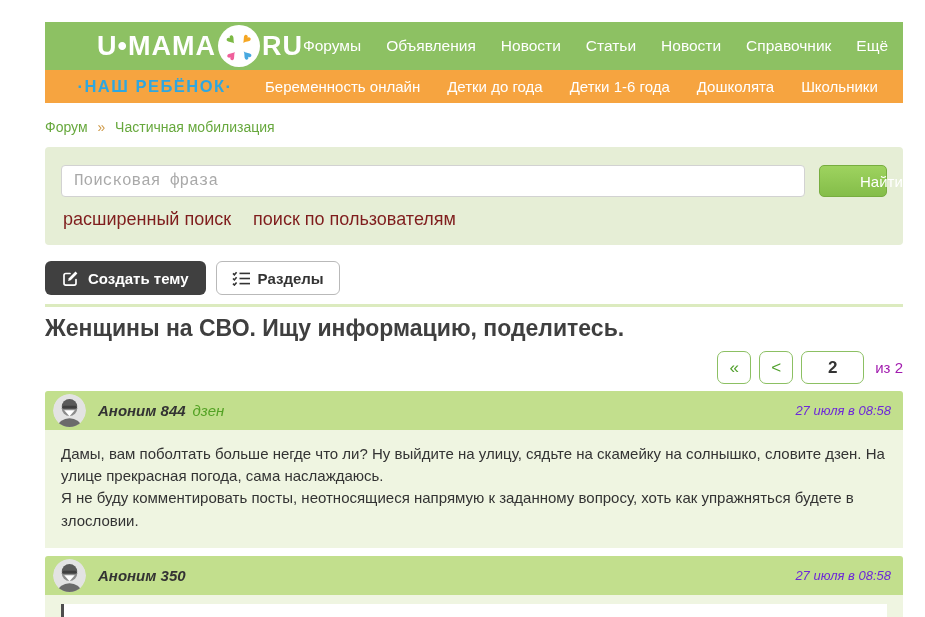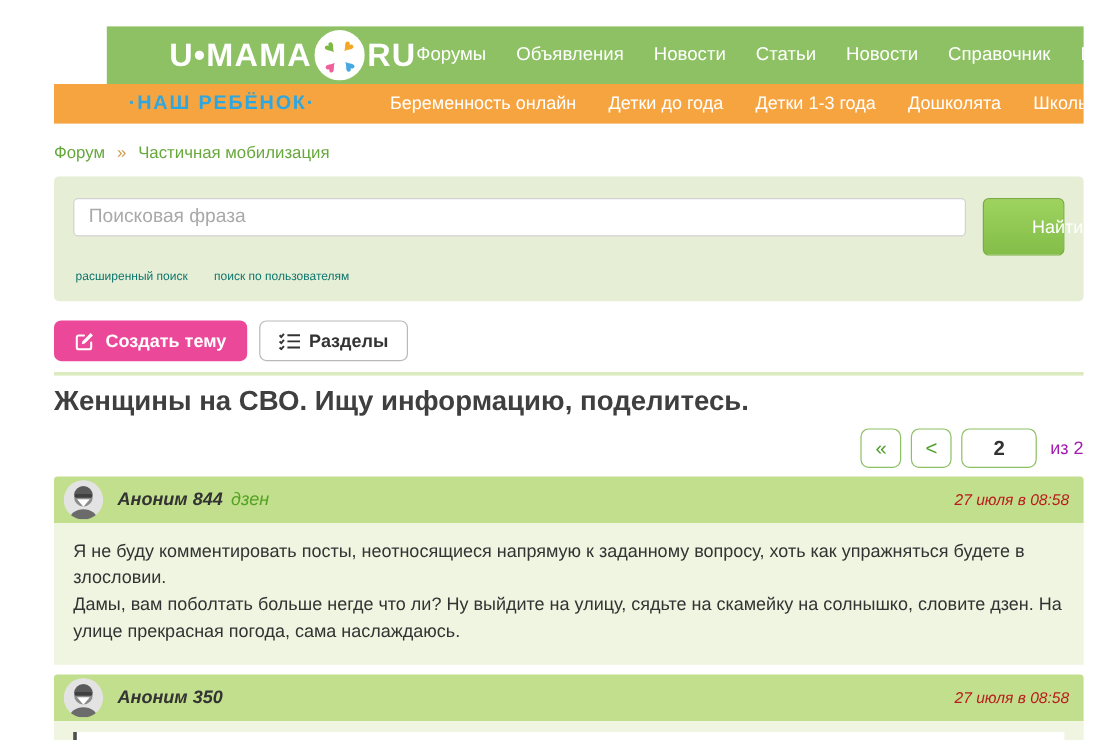--- a/index.html
+++ b/index.html
@@ -2,57 +2,57 @@
 <html><head>
 <meta charset="utf-8">
 <style>
   * { box-sizing: border-box; margin: 0; padding: 0; }
   html, body { width: 925px; height: 617px; overflow: hidden; background: #fff;
     font-family: "Liberation Sans", sans-serif; }
   .page { margin-left: 45px; width: 858px; }
 
   
   .topbar { margin-top: 22px; height: 48px; background: #8dc163; display: flex;
-    align-items: center; margin-left: 44px; }
+    align-items: center; }
   .logo { display: flex; align-items: center; padding-left: 52px; color: #fff;
     font-weight: bold; font-size: 27px; letter-spacing: 1px; cursor: pointer; }
   .logo svg { margin: 0 2px; }
   .main-nav { margin-left: auto; padding-right: 26px; display: flex; gap: 25px;
     font-size: 15.5px; color: #fff; white-space: nowrap; }
   .main-nav span, .sub-nav span { cursor: pointer; }
   .nav-more { display: inline-flex; align-items: center; gap: 18px; }
 
   
   .subbar { height: 33px; background: #f6a440; display: flex; align-items: center;
     overflow: hidden; color: #fff; font-size: 15px; }
-  .sub-brand { width: 280px; text-align: center; color: #2ea7e0; font-weight: bold;
+  .sub-brand { width: 220px; text-align: center; color: #2ea7e0; font-weight: bold;
     font-size: 16.5px; letter-spacing: 1.5px; cursor: pointer; flex: none; }
   .sub-nav { display: flex; gap: 27px; white-space: nowrap; }
 
   .breadcrumb { margin-top: 16px; font-size: 14px; color: #67a83d; }
   .breadcrumb .bc-link { cursor: pointer; }
   .bc-sep { color: #cf9b4a; margin: 0 6px; }
 
   
   .search-panel { margin-top: 12px; background: #e6eed6; border-radius: 4px;
     padding: 18px 16px 15px; }
   .search-row { display: flex; }
   .search-input { flex: 1; height: 32px; border: 1px solid #d2d2d2; border-radius: 4px;
-    padding: 0 12px; font-size: 16px; color: #333; font-family: Liberation Sans, sans-serif; outline: none; }
+    padding: 0 12px; font-size: 16px; color: #333; font-family: Liberation Mono, monospace; outline: none; }
   .search-input::placeholder { color: #a9a9a9; }
-  .find-btn { margin-left: 14px; width: 68px; height: 48px;
+  .find-btn { margin-left: 14px; width: 68px; height: 32px;
     background: linear-gradient(#9ed35f, #84bd49); border: 1px solid #77ad3f;
     border-radius: 5px; color: #fff; font-size: 15px; font-family: inherit; cursor: pointer; padding-left: 40px; }
-  .search-links { margin-top: 12px; display: flex; gap: 22px; font-size: 10px;
-    color: #0f766e; padding-left: 2px; }
+  .search-links { margin-top: 12px; display: flex; gap: 22px; font-size: 18px;
+    color: #7f1d1d; padding-left: 2px; }
   .search-links span { cursor: pointer; }
 
   
   .toolbar { margin-top: 16px; display: flex; gap: 10px; }
-  .btn-create { background: #ec4899; border: none; color: #fff; font-weight: bold;
+  .btn-create { background: #404040; border: none; color: #fff; font-weight: bold;
     font-size: 15px; height: 34px; padding: 0 17px; border-radius: 6px; display: flex;
     align-items: center; gap: 9px; font-family: inherit; cursor: pointer; }
   .btn-sections { background: #fff; border: 1px solid #b9b9b9; color: #333;
     font-weight: bold; font-size: 15px; height: 34px; padding: 0 15px; border-radius: 6px;
     display: flex; align-items: center; gap: 7px; font-family: inherit; cursor: pointer; }
 
   .separator { margin-top: 9px; height: 3px; background: #dcebbf; }
   .topic-title { margin: 8px 0 9px; font-size: 23px; color: #3f3f3f; font-weight: bold; }
 
   
@@ -67,21 +67,21 @@
   .pg-of { color: #a21caf; font-size: 15px; margin-left: 3px; }
 
   
   .post { margin-top: 6px; }
   .post + .post { margin-top: 8px; }
   .post-header { background: #c2df8d; height: 39px; display: flex; align-items: center;
     padding: 0 12px 0 8px; border-radius: 3px 3px 0 0; font-style: italic; }
   .avatar { width: 33px; height: 33px; border-radius: 50%; overflow: hidden; flex: none; }
   .post-author { margin-left: 12px; font-weight: bold; font-size: 15px; color: #333; }
   .post-badge { margin-left: 7px; color: #53a224; font-size: 15px; cursor: pointer; }
-  .post-date { margin-left: auto; color: #b91c1c; font-size: 13px; }
+  .post-date { margin-left: auto; color: #6d28d9; font-size: 13px; }
   .post-body { background: #eff5e1; padding: 13px 16px 16px; font-size: 15px; color: #333;
     line-height: 1.48; }
   .post-body p { margin: 0; }
   .post-body-quote { background: #eff5e1; padding: 9px 16px 24px; }
   .quote { background: #fff; border-left: 3px solid #4e4e4e; padding: 13px 14px;
     font-size: 15px; color: #333; }
   .quote-author { font-weight: bold; }
   .quote-text { margin-left: 5px; }
 </style>
 </head>
@@ -115,21 +115,21 @@
         </svg>
       </span>
     </nav>
   </div>
 
   <div class="subbar">
     <span class="sub-brand">·НАШ РЕБЁНОК·</span>
     <nav class="sub-nav">
       <span>Беременность онлайн</span>
       <span>Детки до года</span>
-      <span>Детки 1-3 года</span>
+      <span>Детки 1-6 года</span>
       <span>Дошколята</span>
       <span>Школьники</span>
 
     </nav>
   </div>
 
   <div class="breadcrumb">
     <span class="bc-link">Форум</span>
     <span class="bc-sep">»</span>
     <span class="bc-link">Частичная мобилизация</span>
@@ -188,22 +188,22 @@
           <rect x="10" y="12.8" width="16" height="3.4" rx="1.7" fill="#3f3f3f"></rect>
           <path d="M12.2 17.6 L23.8 17.6 L18 24.4 Z" fill="#fff"></path>
           <path d="M5.5 36 a12.5 9.5 0 0 1 25 0 z" fill="#6b6b6b"></path>
         </svg>
       </span>
       <span class="post-author">Аноним 844</span>
       <span class="post-badge">дзен</span>
       <span class="post-date">27 июля в 08:58</span>
     </div>
     <div class="post-body">
+      <p>Дамы, вам поболтать больше негде что ли? Ну выйдите на улицу, сядьте на скамейку на солнышко, словите дзен. На улице прекрасная погода, сама наслаждаюсь.</p>
       <p>Я не буду комментировать посты, неотносящиеся напрямую к заданному вопросу, хоть как упражняться будете в злословии.</p>
-      <p>Дамы, вам поболтать больше негде что ли? Ну выйдите на улицу, сядьте на скамейку на солнышко, словите дзен. На улице прекрасная погода, сама наслаждаюсь.</p>
     </div>
   </article>
 
   <article class="post">
     <div class="post-header">
       <span class="avatar">
         <svg width="33" height="33" viewBox="0 0 36 36">
           <circle cx="18" cy="18" r="18" fill="#e3e3e3"></circle>
           <circle cx="18" cy="15.5" r="8.5" fill="#8c8c8c"></circle>
           <path d="M9.5 14 a8.5 8.5 0 0 1 17 0 z" fill="#5a5a5a"></path>

